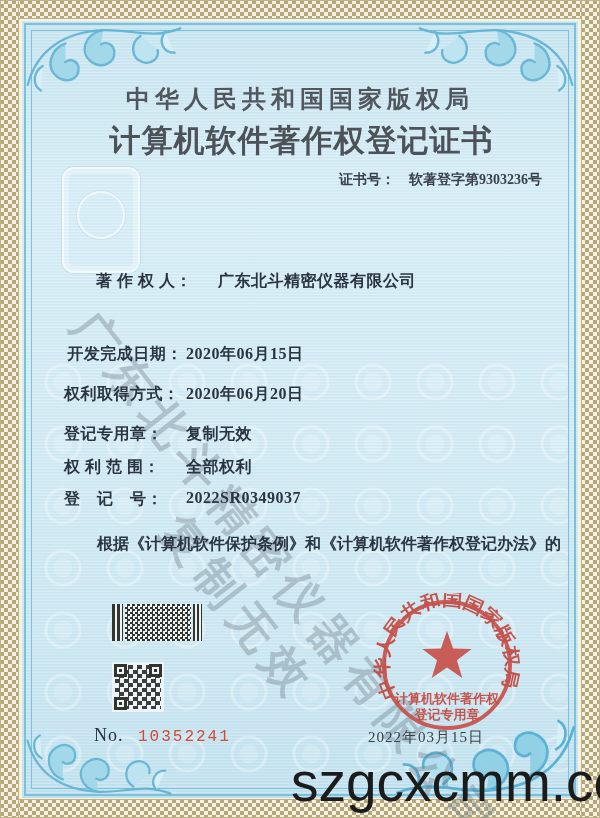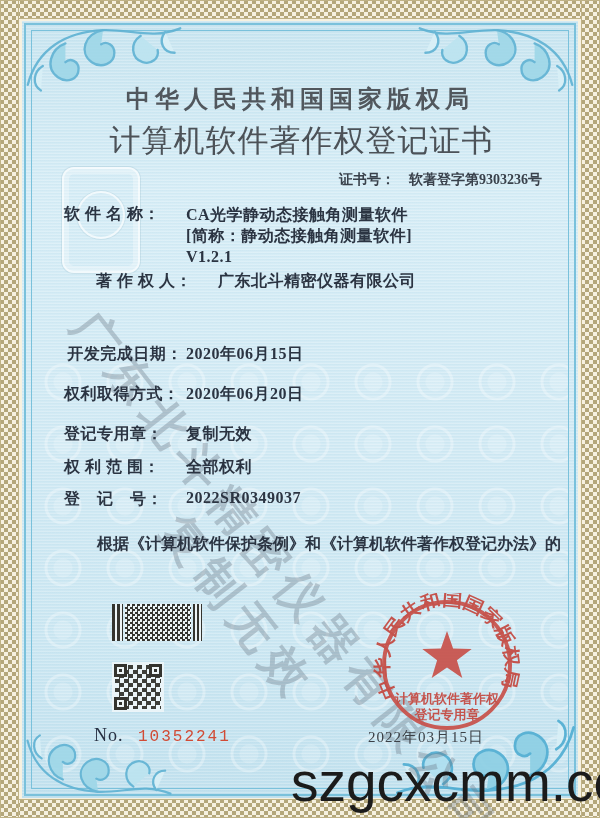--- a/index.html
+++ b/index.html
@@ -46,21 +46,21 @@
   
   .wm{position:absolute;font-weight:bold;color:rgba(104,120,134,.36);white-space:nowrap;
       transform:rotate(52deg);transform-origin:left top;z-index:4;}
   .wm-company{left:84px;top:278px;font-size:46px;letter-spacing:9px;}
   .wm-copy{left:172px;top:482px;font-size:46px;letter-spacing:9px;}
 
   
   .authority{position:absolute;left:0;right:0;top:62px;text-align:center;z-index:5;
              font-size:24px;font-weight:bold;letter-spacing:5px;color:#51575d;}
   .title{position:absolute;left:3px;right:0;top:99px;text-align:center;z-index:5;
-         font-size:31px;font-weight:normal;letter-spacing:1px;color:#4c5258;}
+         font-size:31px;font-weight:bold;letter-spacing:1px;color:#4c5258;}
   .certno{position:absolute;right:36px;top:150px;z-index:5;font-size:14px;font-weight:bold;color:#39414b;text-align:center;}
   .certno .sp{display:inline-block;width:14px;}
 
   .row{position:absolute;left:42px;z-index:5;font-size:16px;font-weight:bold;color:#2b3442;letter-spacing:.5px;}
   .row .lbl{display:inline-block;width:122px;vertical-align:top;}
   .row .val{letter-spacing:.5px;}
   .vcol{display:inline-block;vertical-align:top;line-height:21px;}
   .vcol span{display:block;}
 
   .statement{position:absolute;left:40px;top:504px;width:502px;z-index:5;
@@ -154,27 +154,20 @@
 
     <div class="wm wm-company">广东北斗精密仪器有限公司</div>
     <div class="wm wm-copy">复制无效</div>
 
     <div class="authority">中华人民共和国国家版权局</div>
     <div class="title">计算机软件著作权登记证书</div>
     <div class="certno">
       <span>证书号：</span><span class="sp"></span><span>软著登字第9303236号</span>
     </div>
 
-    <div class="row" style="top:183px;">
-      <span class="lbl">软 件 名 称：</span><span class="vcol">
-        <span>CA光学静动态接触角测量软件</span>
-        <span>[简称：静动态接触角测量软件]</span>
-        <span>V1.2.1</span>
-      </span>
-    </div>
 
     <div class="row" style="top:250px;margin-left:32px;">
       <span class="lbl">著 作 权 人：</span><span class="val">广东北斗精密仪器有限公司</span>
     </div>
 
     <div class="row" style="top:323px;text-align:center;">
       <span class="lbl">开发完成日期：</span><span class="val">2020年06月15日</span>
     </div>
     <div class="row" style="top:363px;">
       <span class="lbl">权利取得方式：</span><span class="val">2020年06月20日</span>

